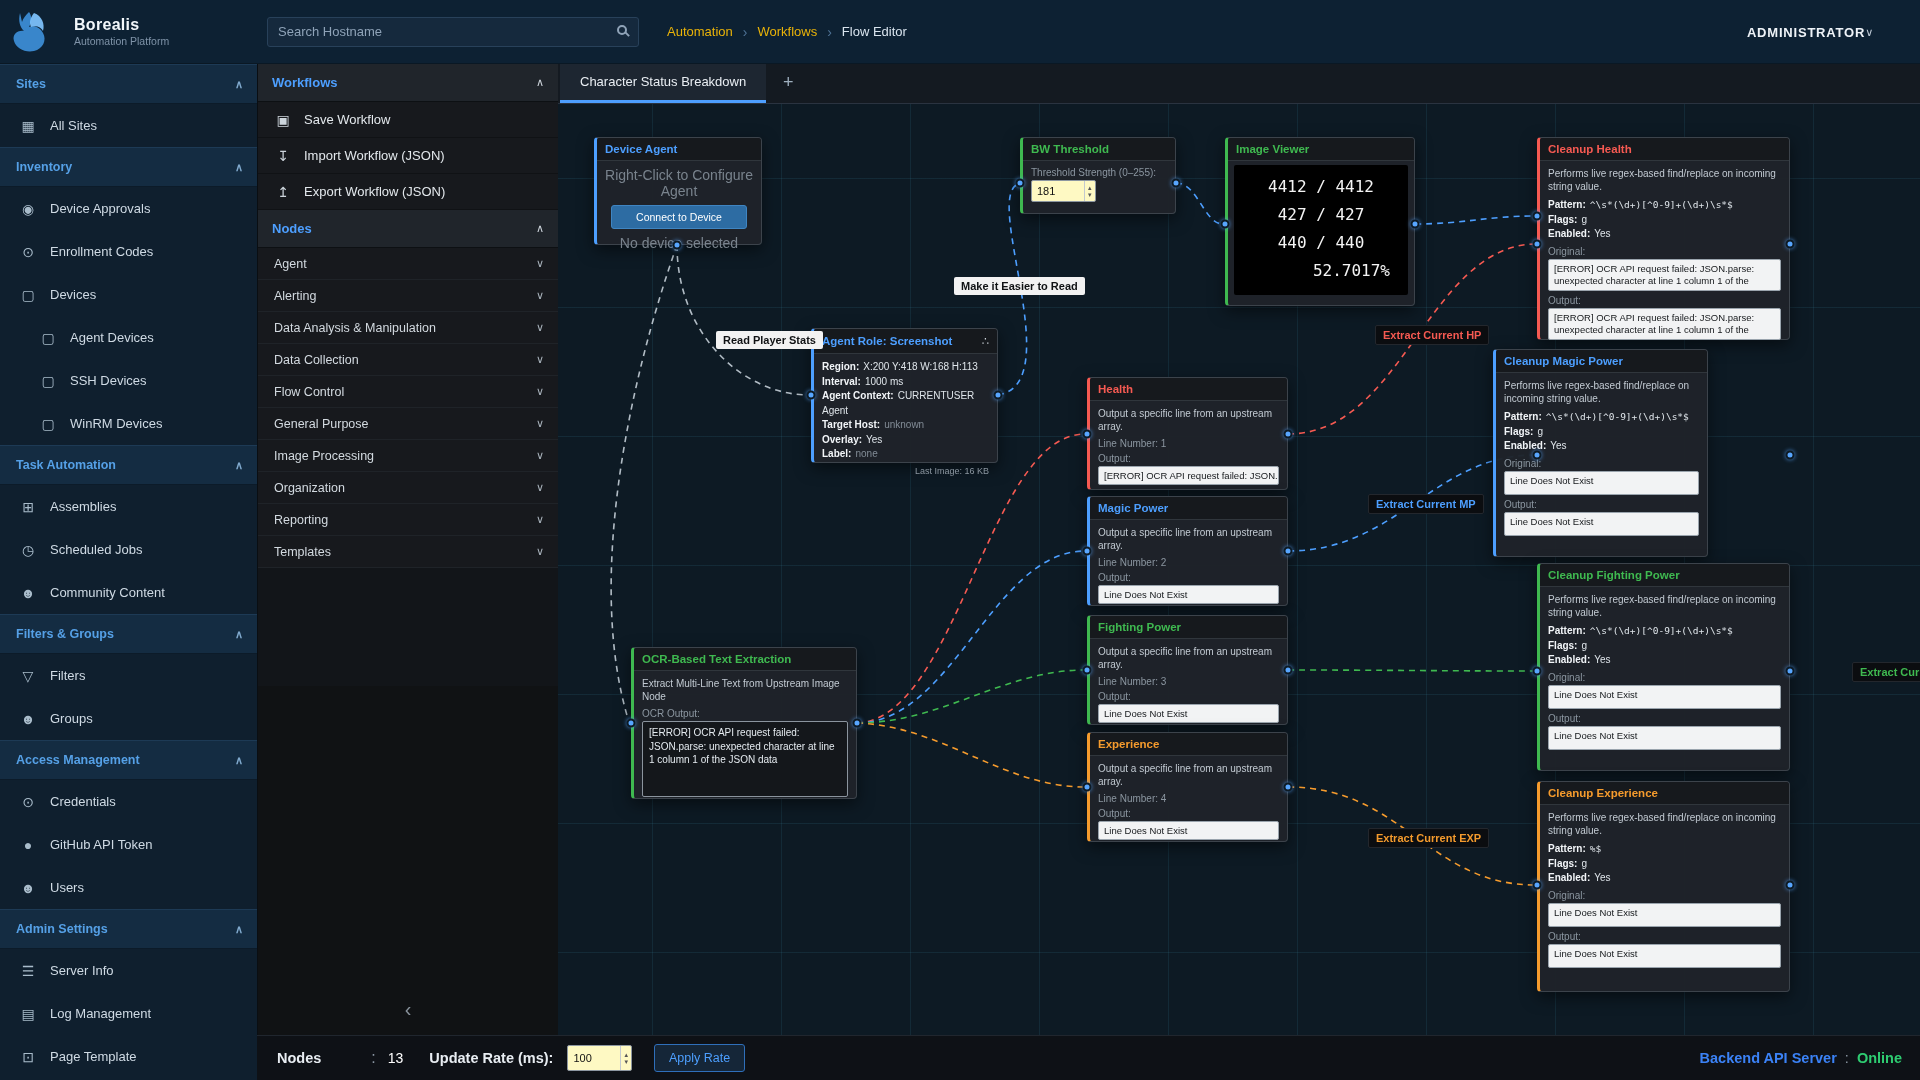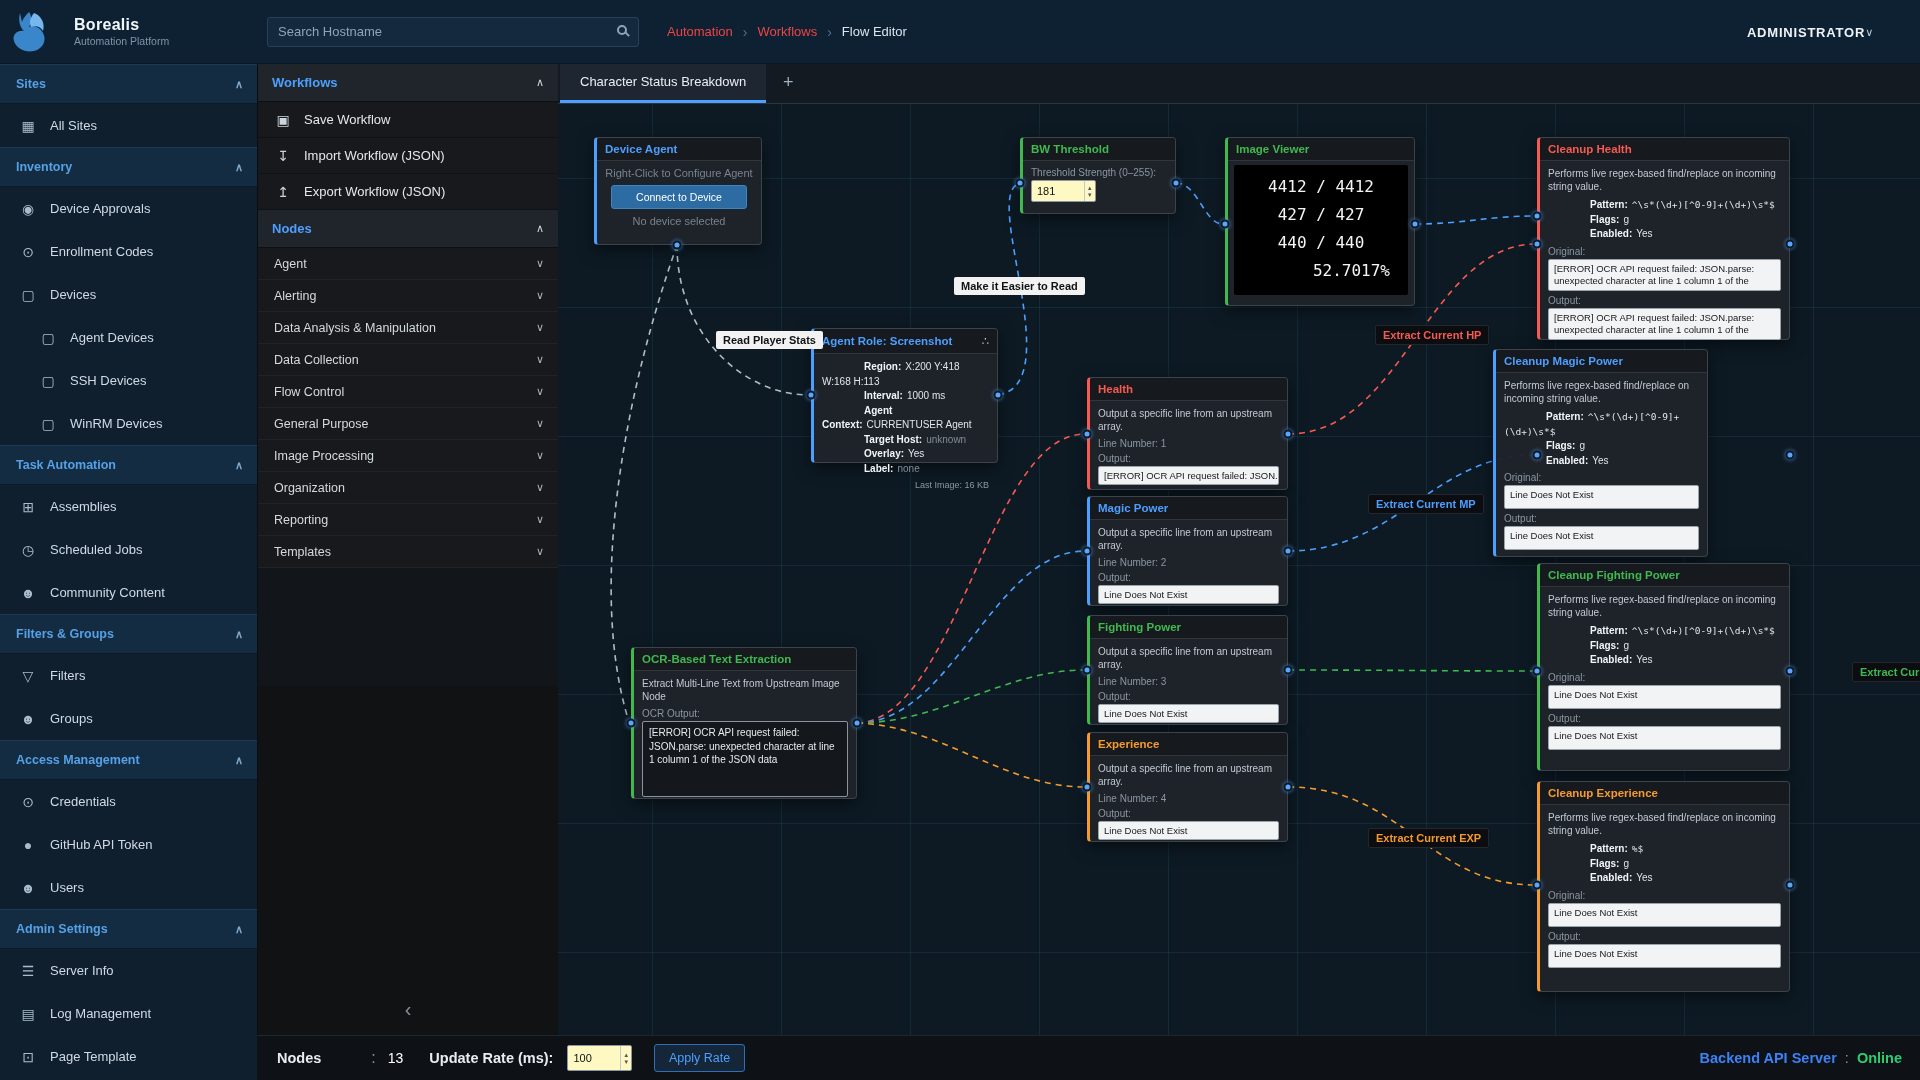--- a/index.html
+++ b/index.html
@@ -14,21 +14,21 @@
   .brand-sub { color:#7f93a8; font-size:10.5px; margin-top:1px; }
   .search { position:relative; width:372px; height:30px; margin-left:10px; }
   .search input { width:100%; height:100%; background:#15293d; border:1px solid #28415a; border-radius:3px;
                   color:#c7d4e0; font-size:13px; padding:0 30px 0 10px; outline:none;
                   font-family:"Liberation Sans", sans-serif; }
   .search input::placeholder { color:#8fa3b8; }
   .mag { position:absolute; right:12px; top:8px; width:10px; height:10px; border:2px solid #8fa3b8; border-radius:50%; }
   .mag::after { content:''; position:absolute; width:6px; height:2px; background:#8fa3b8;
                 transform:rotate(45deg); right:-5px; bottom:-2px; }
   .crumbs { margin-left:28px; display:flex; align-items:center; gap:10px; font-size:13px; }
-  .crumb { color:#ef4444; cursor:default; }
+  .crumb { color:#eab308; cursor:default; }
   .crumb.active { color:#d9e4ee; }
   .crumb-sep { color:#4f7396; font-size:14px; }
   .admin { position:absolute; right:46px; top:0; height:64px; display:flex; align-items:center; gap:0;
            color:#eef3f8; font-size:13px; font-weight:bold; letter-spacing:.8px; }
   .admin .caret { font-size:11px; color:#c0ccd8; font-weight:normal; }
 
   
   .sidebar { position:absolute; left:0; top:64px; width:257px; height:1016px; background:#0f1f2e; z-index:20; }
   .side-header { height:40px; background:#142c42; border-top:1px solid #1d3a55; border-bottom:1px solid #0c1b29;
                  display:flex; align-items:center; justify-content:space-between; padding:0 14px 0 16px;
@@ -77,37 +77,37 @@
   .nh { padding:5px 8px; background:#16191d; border-bottom:1px solid #30363c; font-size:11.5px; font-weight:bold;
         display:flex; justify-content:space-between; align-items:center; border-radius:3px 3px 0 0; }
   .nb { padding:6px 8px; font-size:10px; }
   .acc-blue { border-left-color:#4d9fff; } .t-blue { color:#4d9fff; }
   .acc-green { border-left-color:#3fb950; } .t-green { color:#3fb950; }
   .acc-red { border-left-color:#f65a52; } .t-red { color:#f65a52; }
   .acc-orange { border-left-color:#f59b2d; } .t-orange { color:#f59b2d; }
   .desc { color:#c2cad2; font-size:10px; line-height:1.3; margin-bottom:5px; }
   .lbl { color:#8b96a0; font-size:10px; margin:4px 0 2px; }
   .kv { font-size:10px; line-height:1.45; color:#dfe5ea; }
-  .kv b { color:#f2f5f8; margin-right:4px;margin-left:42px; }
+  .kv b { color:#f2f5f8; margin-right:4px; }
   .kv .dim { color:#828c96; }
   .field { background:#f2f3f4; color:#15181b; border:1px solid #9aa4ad; border-radius:2px;
            padding:3px 5px; font-size:9.5px; white-space:nowrap; overflow:hidden; }
   .area { background:#f2f3f4; color:#15181b; border:1px solid #9aa4ad; border-radius:2px;
           padding:3px 5px; font-size:9.5px; line-height:1.3; min-height:24px; overflow:hidden; }
   .area.tall { height:32px; }
   .dark-area { background:#14171b; color:#e4eaef; border:1px solid #8b949e; border-radius:2px;
                padding:4px 6px; font-size:10px; line-height:1.35; height:76px; overflow:hidden; }
   .numfield { display:inline-flex; align-items:center; background:#fef9c3; border:1px solid #8d97a1;
               border-radius:2px; height:22px; }
   .numfield input { border:none; outline:none; width:52px; font-size:11px; padding:0 5px; color:#111;
                     background:transparent; font-family:"Liberation Sans", sans-serif; }
   .stepper { display:flex; flex-direction:column; border-left:1px solid #c3c9cf; height:100%;
              justify-content:center; padding:0 3px; color:#555; font-size:7px; line-height:7px; }
   .center { text-align:center; }
-  .hint { color:#79838d; font-size:11px; }
+  .hint { color:#79838d; font-size:14px; }
   .btn-blue { display:block; margin:6px auto; background:#2d6ca3; color:#fff; border:1px solid #3f85c2;
               border-radius:3px; font-size:10.5px; padding:5px 14px; width:92%; text-align:center; }
   .screen { background:#000; margin:4px 6px 6px; height:130px; border-radius:2px; padding:8px 10px;
             font-family:"DejaVu Sans Mono", monospace; color:#f4f4f4; font-size:16px; line-height:28px;
             text-align:center; }
   .screen .pct { text-align:right; padding-right:8px; }
   .mono { font-family:"DejaVu Sans Mono", monospace; font-size:9.5px; }
   .foot-right { text-align:right; color:#8b96a0; font-size:9px; margin-top:4px; }
 
   .port { position:absolute; width:9px; height:9px; border-radius:50%; background:#58a6ff;

